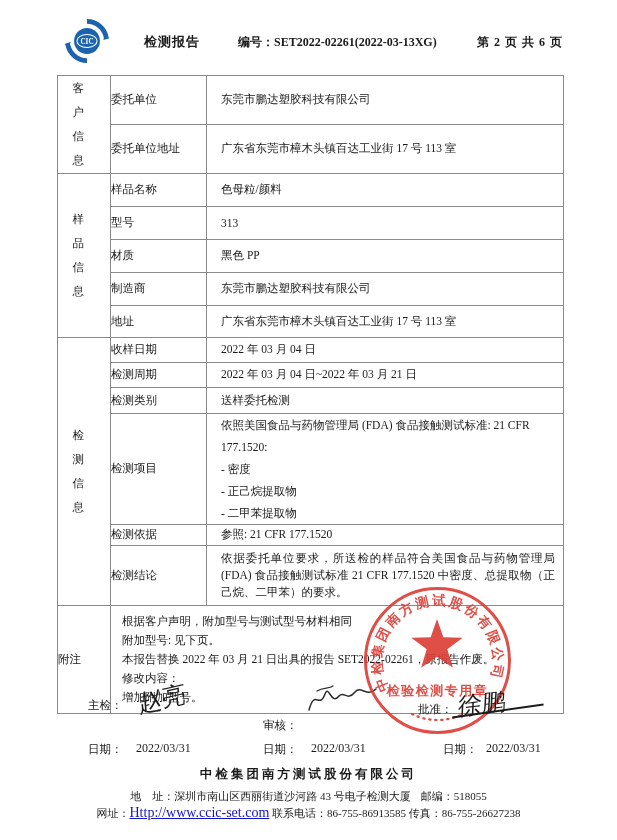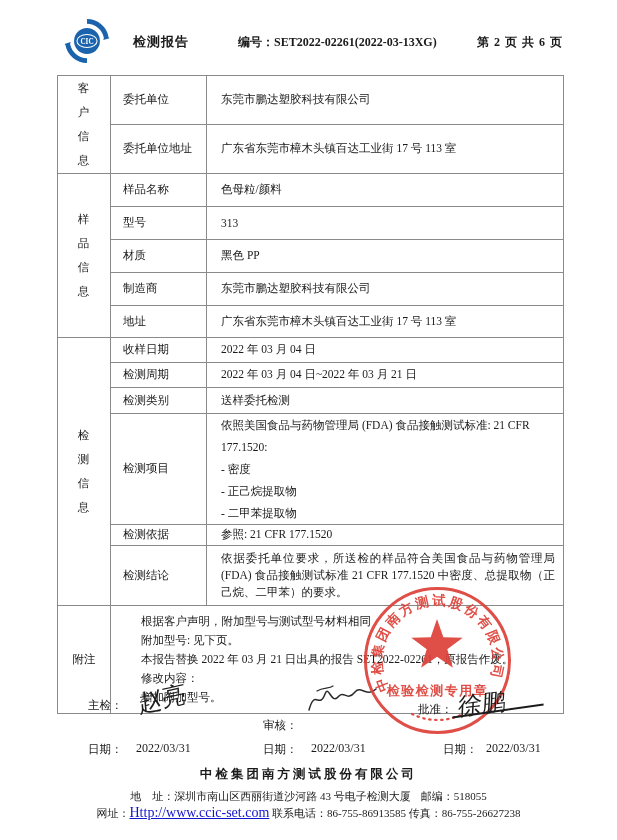--- a/index.html
+++ b/index.html
@@ -3,35 +3,35 @@
 <meta charset="utf-8">
 <style>
   * { margin:0; padding:0; box-sizing:border-box; }
   html,body { background:#fff; }
   body { font-family:"Liberation Serif","DejaVu Serif",serif; color:#1a1a1a; }
   .page { position:relative; width:617px; height:840px; background:#fff; overflow:hidden; }
 
   
   .hdr { position:absolute; top:18px; left:0; width:617px; height:50px; }
   .logo { position:absolute; left:64px; top:0; width:46px; height:46px; }
-  .hdr-title { position:absolute; left:133px; top:15px; font-size:13px; font-weight:bold; letter-spacing:1px; }
+  .hdr-title { position:absolute; left:144px; top:15px; font-size:13px; font-weight:bold; letter-spacing:1px; }
   .hdr-no { position:absolute; left:238px; top:16px; font-size:12px; font-weight:bold; }
   .hdr-page { position:absolute; left:477px; top:16px; font-size:12px; font-weight:bold; letter-spacing:1px; }
 
   
   table.rpt { position:absolute; top:75px; left:57px; width:506px; border-collapse:collapse; table-layout:fixed; }
   table.rpt td { border:1px solid #8a8a8a; font-size:11.5px; vertical-align:middle; }
-  td.grp { text-align:center; }
+  td.grp { text-align:left; }
   td.grp .gtxt { width:2em; margin:0 auto; line-height:2.1; letter-spacing:1px; }
-  td.lbl { padding-left:12px; }
+  td.lbl { }
   td.val { padding-left:14px; }
   .ln { line-height:22px; }
   .just { text-align:justify; line-height:17px; padding:4px 8px 4px 0; }
   .note-lines div { line-height:19px; }
-  td.noteval { padding:6px 10px 6px 30px; vertical-align:top; }
+  td.noteval { padding:6px 10px 6px 11px; vertical-align:top; }
 
   
   .stamp { position:absolute; left:360px; top:583px; width:155px; height:155px; z-index:6; opacity:.92; pointer-events:none; }
 
   
   .siglabel { position:absolute; font-size:11.5px; }
   .sig-name { font-family:"DejaVu Sans",sans-serif; font-size:24px; color:#1c1c1c; display:inline-block; transform:rotate(-13deg) skewX(-8deg); font-weight:500; white-space:nowrap; }
   .sig-wrap { position:absolute; }
   .datelabel { position:absolute; font-size:11.5px; }
   .dateval { position:absolute; font-size:12px; }

